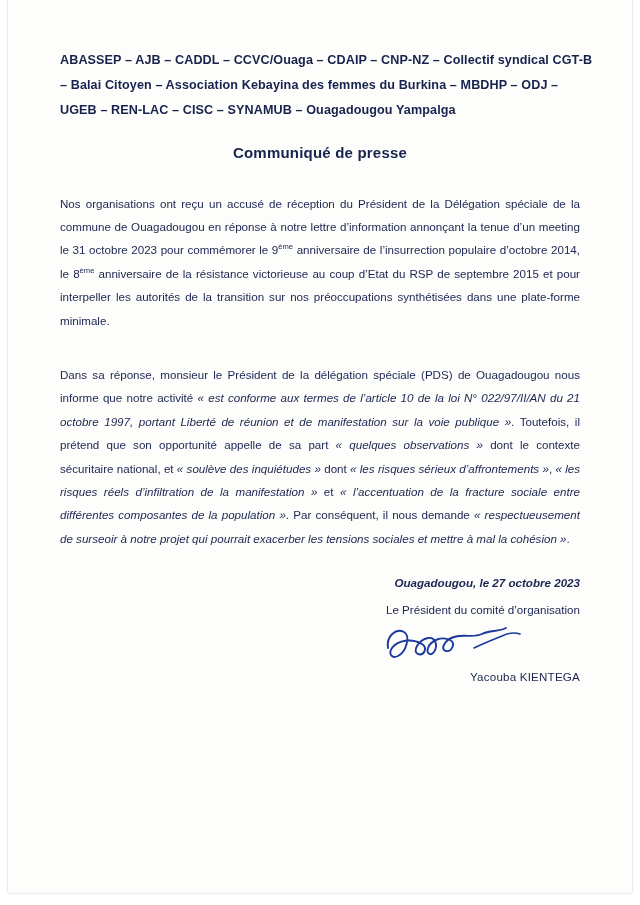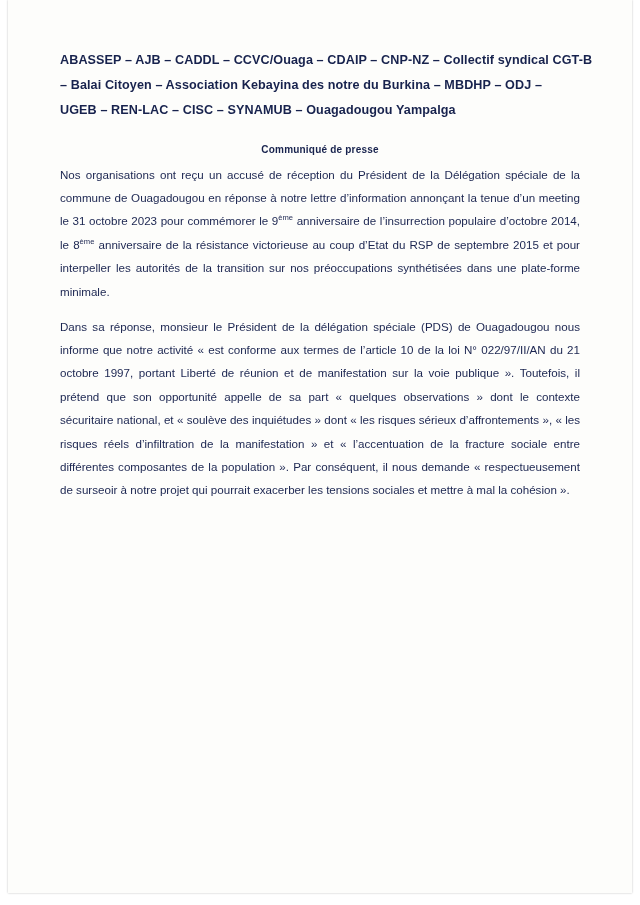--- a/index.html
+++ b/index.html
@@ -45,40 +45,40 @@
     letter-spacing: 0.1px;
     text-align: left;
   }
   .org-header .line {
     display: block;
     white-space: nowrap;
   }
   .doc-title {
     margin-top: 20px;
     text-align: center;
-    font-size: 10px;
+    font-size: 15px;
     font-weight: bold;
     color: #17224d;
     letter-spacing: 0.2px;
   }
   .para {
-    margin-top: 8px;
+    margin-top: 31px;
     font-size: 11.6px;
     color: #1b2550;
     line-height: 2.02;
     text-align: justify;
     text-justify: inter-word;
   }
   .para.tight {
     line-height: 1.95;
   }
   .para.bold {
     font-weight: bold;
   }
-  .i { }
+  .i { font-style: italic; }
   sup {
     font-size: 7.6px;
     vertical-align: super;
     line-height: 0;
   }
   .signature-block {
     margin-top: 26px;
     text-align: right;
   }
   .place-date {
@@ -111,28 +111,39 @@
 </style>
 </head>
 <body>
 
 <div class="page">
   <div class="paper">
     <div class="content">
 
       <div class="org-header">
         <span class="line">ABASSEP – AJB – CADDL – CCVC/Ouaga – CDAIP – CNP-NZ – Collectif syndical CGT-B</span>
-        <span class="line">– Balai Citoyen – Association Kebayina des notre du Burkina – MBDHP – ODJ –</span>
+        <span class="line">– Balai Citoyen – Association Kebayina des femmes du Burkina – MBDHP – ODJ –</span>
         <span class="line">UGEB – REN-LAC – CISC – SYNAMUB – Ouagadougou Yampalga</span>
       </div>
 
       <div class="doc-title">Communiqué de presse</div>
 
       <p class="para"><span>Nos organisations ont reçu un accusé de réception du Président de la Délégation spéciale de la commune de Ouagadougou en réponse à notre lettre d’information annonçant la tenue d’un meeting le 31 octobre 2023 pour commémorer le 9</span><sup>ème</sup><span> anniversaire de l’insurrection populaire d’octobre 2014, le 8</span><sup>ème</sup><span> anniversaire de la résistance victorieuse au coup d’Etat du RSP de septembre 2015 et pour interpeller les autorités de la transition sur nos préoccupations synthétisées dans une plate-forme minimale.</span></p>
 
       <p class="para"><span>Dans sa réponse, monsieur le Président de la délégation spéciale (PDS) de Ouagadougou nous informe que notre activité </span><span class="i">« est conforme aux termes de l’article 10 de la loi N° 022/97/II/AN du 21 octobre 1997, portant Liberté de réunion et de manifestation sur la voie publique »</span><span>. Toutefois, il prétend que son opportunité appelle de sa part </span><span class="i">« quelques observations »</span><span> dont le contexte sécuritaire national, et </span><span class="i">« soulève des inquiétudes »</span><span> dont </span><span class="i">« les risques sérieux d’affrontements »</span><span>, </span><span class="i">« les risques réels d’infiltration de la manifestation »</span><span> et </span><span class="i">« l’accentuation de la fracture sociale entre différentes composantes de la population »</span><span>. Par conséquent, il nous demande </span><span class="i">« respectueusement de surseoir à notre projet qui pourrait exacerber les tensions sociales et mettre à mal la cohésion »</span><span>.</span></p>
 
 
 
+      <div class="signature-block">
+        <div class="place-date">Ouagadougou, le 27 octobre 2023</div>
+        <div class="role">Le Président du comité d’organisation</div>
+        <div class="sig-area">
+          <svg class="sig-svg" width="150" height="52" viewBox="0 0 150 52">
+            <path d="M10,30 C8,18 18,10 26,14 C33,18 28,34 20,38 C14,41 10,36 14,30 C20,22 34,20 44,26 C50,30 46,38 40,36 C34,34 40,22 50,20 C58,19 60,28 56,34 C53,38 48,36 50,30 C53,22 64,18 72,22 C78,25 74,34 68,33 C62,32 66,22 76,19 C86,16 96,20 104,16 C112,12 120,14 128,10" fill="none" stroke="#1a3a9e" stroke-width="1.9" stroke-linecap="round"></path>
+            <path d="M96,30 C104,26 114,22 124,18 C130,15 136,14 142,16" fill="none" stroke="#1a3a9e" stroke-width="1.6" stroke-linecap="round"></path>
+          </svg>
+        </div>
+        <div class="signer">Yacouba KIENTEGA</div>
+      </div>
 
     </div>
   </div>
 </div>
 
 </body></html>

